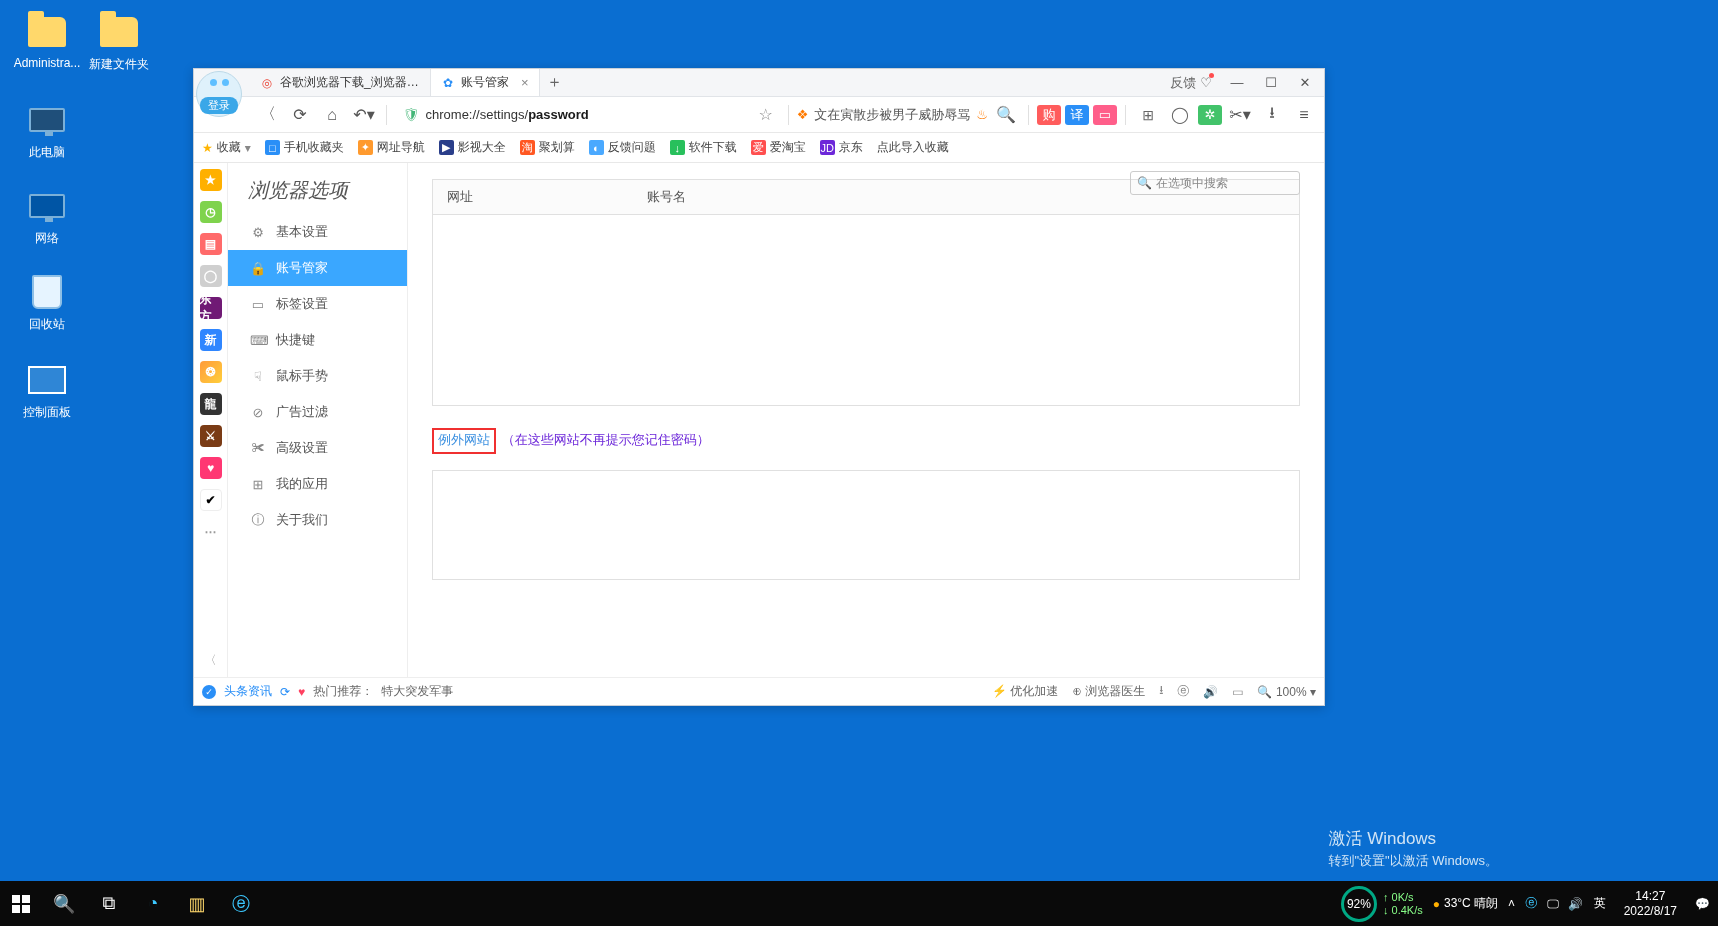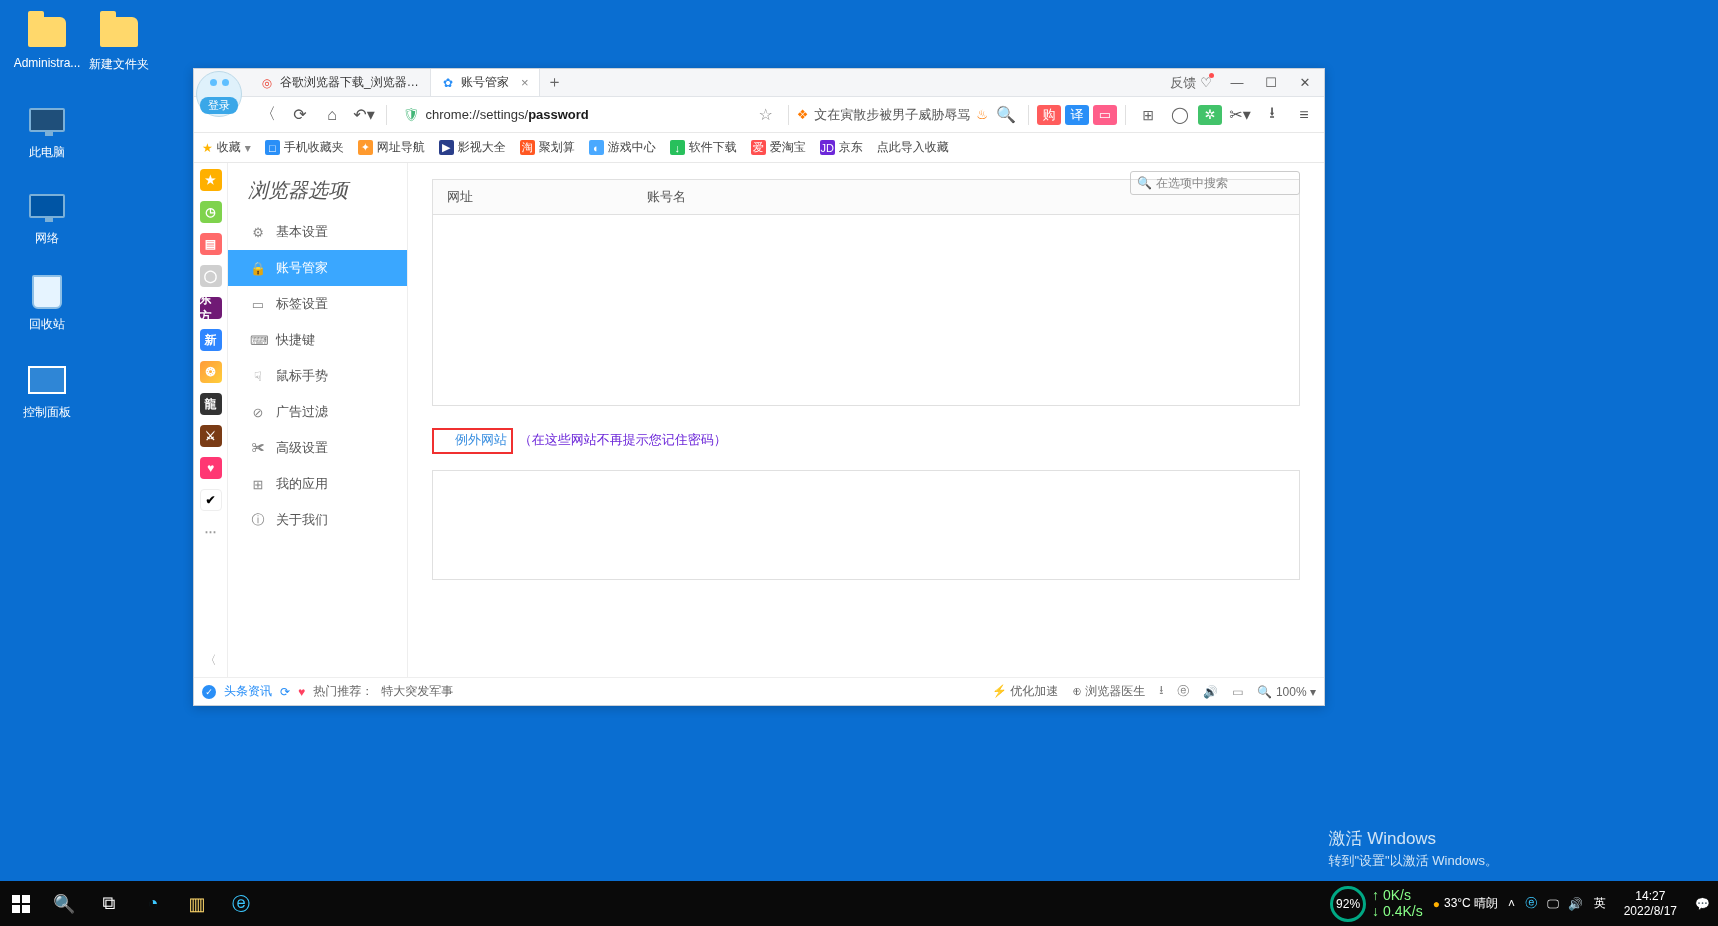--- a/index.html
+++ b/index.html
@@ -112,21 +112,21 @@
   .cut-row .link { color:#3a8fe0; }
 
   .tbl { margin-top:16px; border:1px solid #e0e0e0; }
   .thead { display:flex; background:#fbfbfb; border-bottom:1px solid #e0e0e0; }
   .th { padding:8px 14px; font-size:13px; color:#555; }
   .c1 { width:200px; } .c2 { width:200px; } .c3 { flex:1; }
   .tbody { height:190px; }
   .tbody2 { height:108px; }
 
   .section2 { margin-top:22px; font-size:13px; }
-  .sec-lbl { color:#3a8fe0; border:2px solid #f03030; padding:1px 4px 3px 21px; display:inline-block; }
+  .sec-lbl { color:#3a8fe0; border:2px solid #f03030; padding:1px 4px 3px 4px; display:inline-block; }
   .sec-note { color:#6d28d9; margin-left:2px; }
 
   .statusbar { height:28px; border-top:1px solid #eee; display:flex; align-items:center; font-size:12px; color:#666; padding:0 8px; gap:10px; }
   .sb-left { display:flex; align-items:center; gap:8px; }
   .sb-left .circ { width:14px; height:14px; border-radius:50%; background:#2a8ff7; display:inline-flex; align-items:center; justify-content:center; color:#fff; font-size:9px; }
   .sb-left .heart { color:#ff4060; }
   .sb-right { margin-left:auto; display:flex; align-items:center; gap:14px; }
   .sb-ico { color:#888; }
 
   svg { display:block; }
@@ -262,21 +262,21 @@
     <span class="bm">
         <span class="ico" style="background:#2a3e8a">▶</span>
         <span>影视大全</span>
       </span>
     <span class="bm">
         <span class="ico" style="background:#ff5722">淘</span>
         <span>聚划算</span>
       </span>
     <span class="bm">
         <span class="ico" style="background:#4aa9ff">◐</span>
-        <span>游戏中心</span>
+        <span>反馈问题</span>
       </span>
     <span class="bm">
         <span class="ico" style="background:#28c05c">↓</span>
         <span>软件下载</span>
       </span>
     <span class="bm">
         <span class="ico" style="background:#ff4f4f">爱</span>
         <span>爱淘宝</span>
       </span>
     <span class="bm">
@@ -406,21 +406,21 @@
     <div class="tb-ico" style="color:#3cc8ff">◔</div>
     <div class="tb-ico" style="color:#ffd86b">▥</div>
     <div class="tb-ico" style="color:#3cc8ff">ⓔ</div>
   </div>
   <div class="tb-center"></div>
   <div class="tb-right">
     <div class="usage">
       <div class="ring">
           <span>92%</span>
         </div>
-      <div style="line-height:1.1;font-size:14px;color:#8f8">
+      <div style="line-height:1.1;font-size:11px;color:#8f8">
         <div>↑ <span>0K/s</span></div>
         <div>↓ <span>0.4K/s</span></div>
       </div>
     </div>
     <div style="display:flex;align-items:center;gap:4px">
       <span style="color:#ffb000">●</span>
       <span>33°C 晴朗</span>
     </div>
     <span>˄</span>
     <span style="color:#3cc8ff">ⓔ</span>

